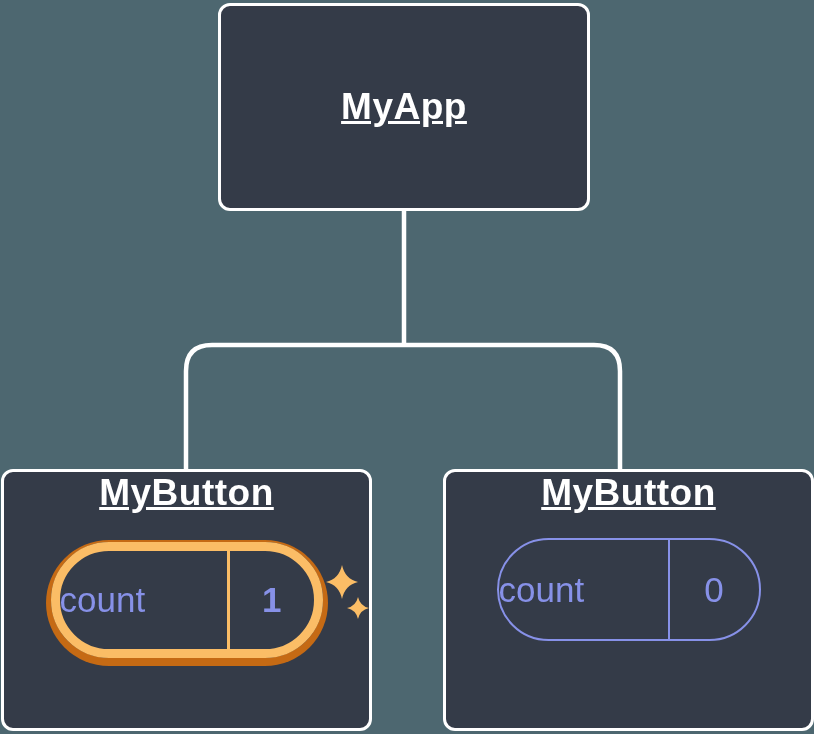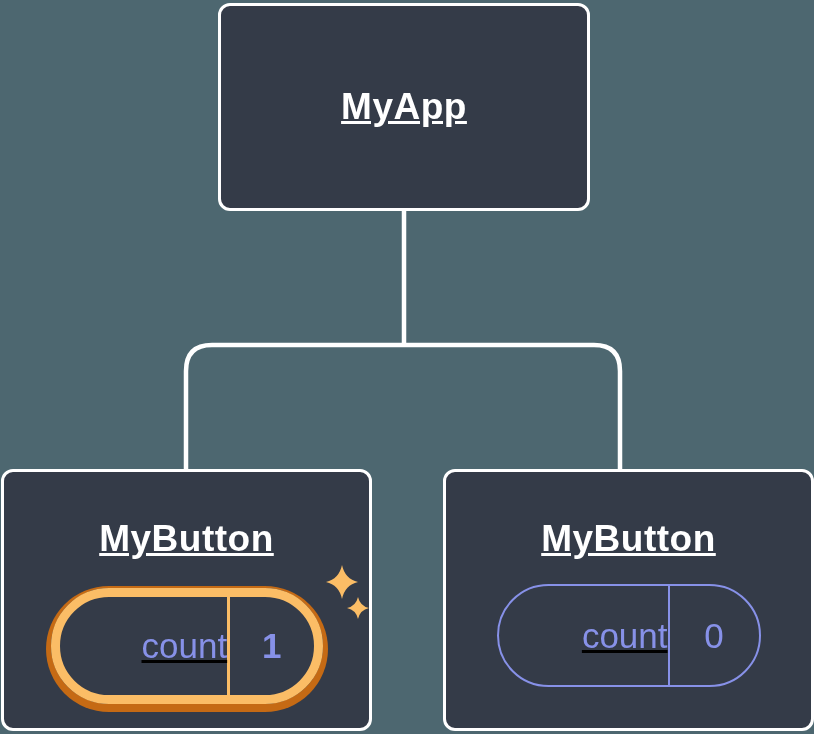--- a/index.html
+++ b/index.html
@@ -37,21 +37,20 @@
     color: #FFFFFF;
     font-size: 37px;
     font-weight: 700;
     letter-spacing: 0.5px;
     text-decoration: underline;
   }
   .node-child {
     top: 469px;
     width: 371px; height: 262px;
     justify-content: flex-start;
-    padding-top: 46px;
   }
   .node-child-left  { left: 1px; }
   .node-child-right { left: 443px; }
   .node-child .node-label { margin-bottom: 24px; }
 
   
   .state-pill {
     display: flex;
     align-items: stretch;
     box-sizing: border-box;
@@ -66,23 +65,22 @@
     height: 116px;
     border: 9px solid #FBBD66;
     border-radius: 58px;
     box-shadow: 0 3px 0 5px #C56A14;
     margin-top: 4px;
   }
   .pill-key-cell {
     flex: 0 0 65%;
     display: flex;
     align-items: center;
-    justify-content: flex-end;
+    justify-content: flex-start;
     border-right: 2.5px solid #8791E8;
-    text-decoration: underline;
   }
   .state-pill.highlighted .pill-key-cell {
     border-right: 3.5px solid #FBBD66;
     flex: 0 0 66%;
   }
   .pill-value-cell {
     flex: 1 1 auto;
     display: flex;
     align-items: center;
     justify-content: center;

